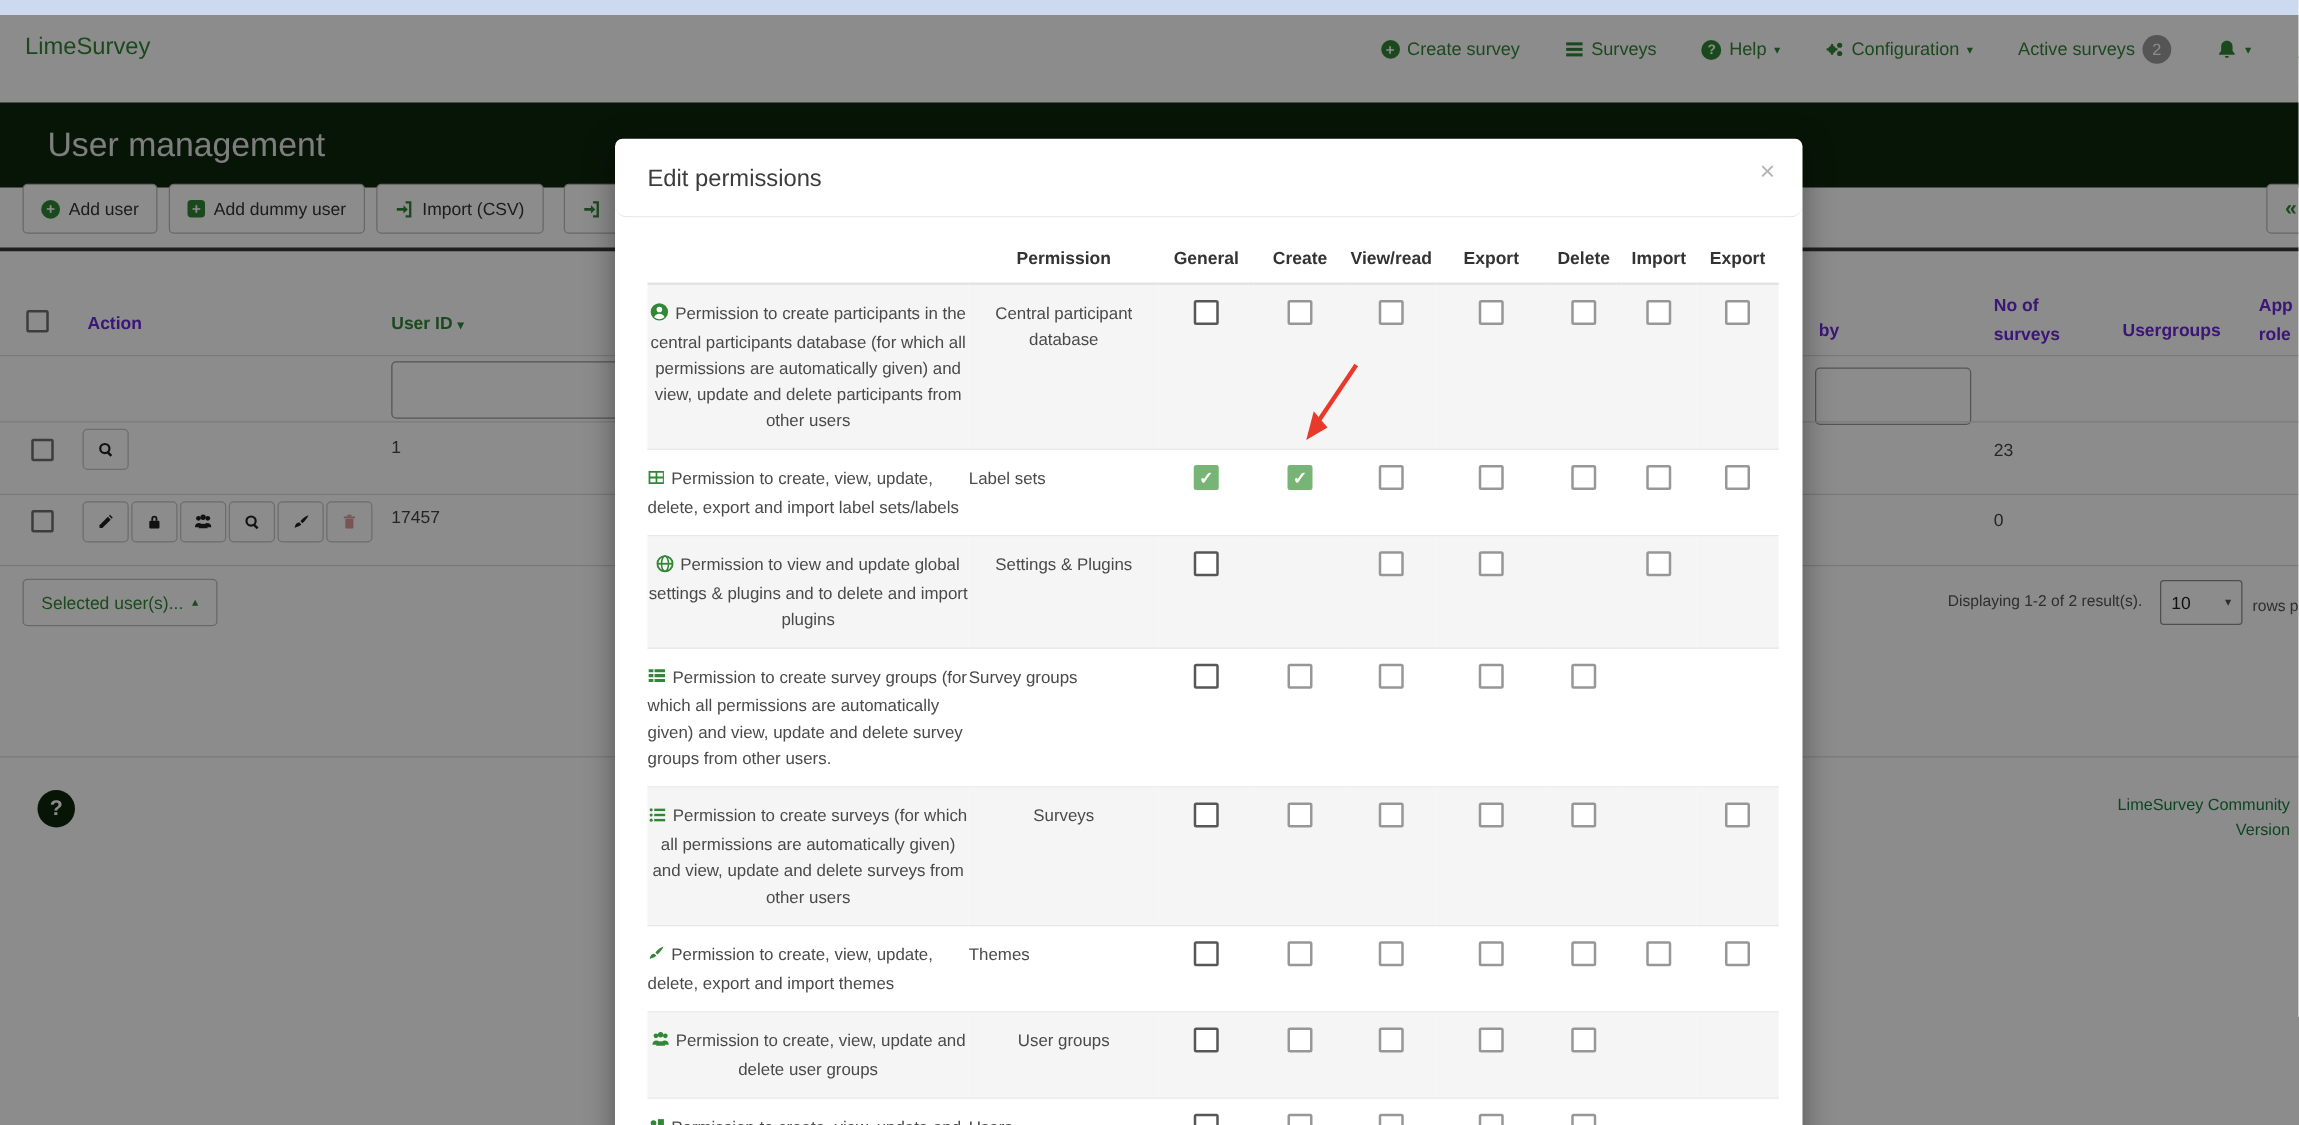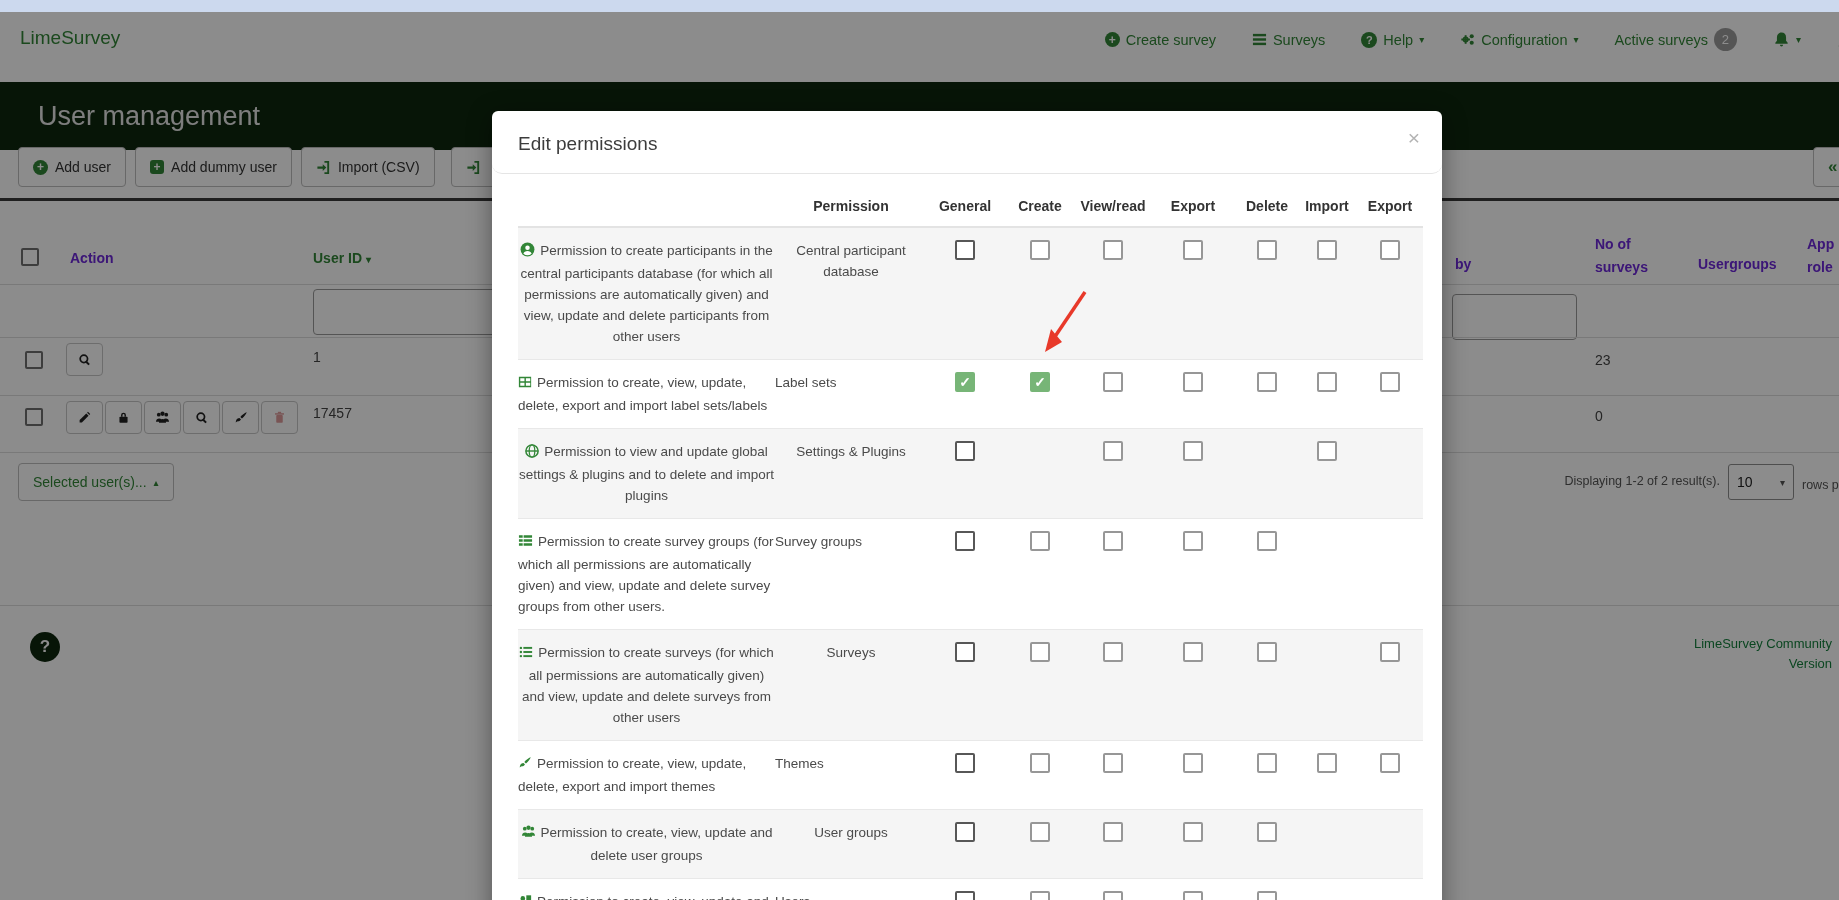--- a/index.html
+++ b/index.html
@@ -273,21 +273,21 @@
     </div>
   <div class="abs cell" style="left:313px; top:405px;">17457</div>
   <div class="abs cell" style="left:1595px; top:408px;">0</div>
   <div class="abs hline" style="top:452px;"></div>
 
   <button class="btn abs sel-btn">
     <span>Selected user(s)...</span>
     <span class="caret">▴</span>
   </button>
 
-  <div class="abs pager-txt" style="left:1552px; top:474px; width:168px; text-align:right;">Displaying 1-2 of 2 result(s).</div>
+  <div class="abs pager-txt" style="left:1552px; top:474px; width:168px; text-align:center;">Displaying 1-2 of 2 result(s).</div>
   <div class="abs select-box">
     <span>10</span>
     <span class="caret" style="color:#555;">▾</span>
   </div>
   <div class="abs pager-txt" style="left:1802px; top:478px; width:60px; white-space:nowrap;">rows p</div>
 
   <div class="abs hline" style="top:605px;"></div>
   <div class="abs footer-q">?</div>
   <div class="abs footer-link" style="top:636px;">LimeSurvey Community</div>
   <div class="abs footer-link" style="top:656px;">Version</div>

